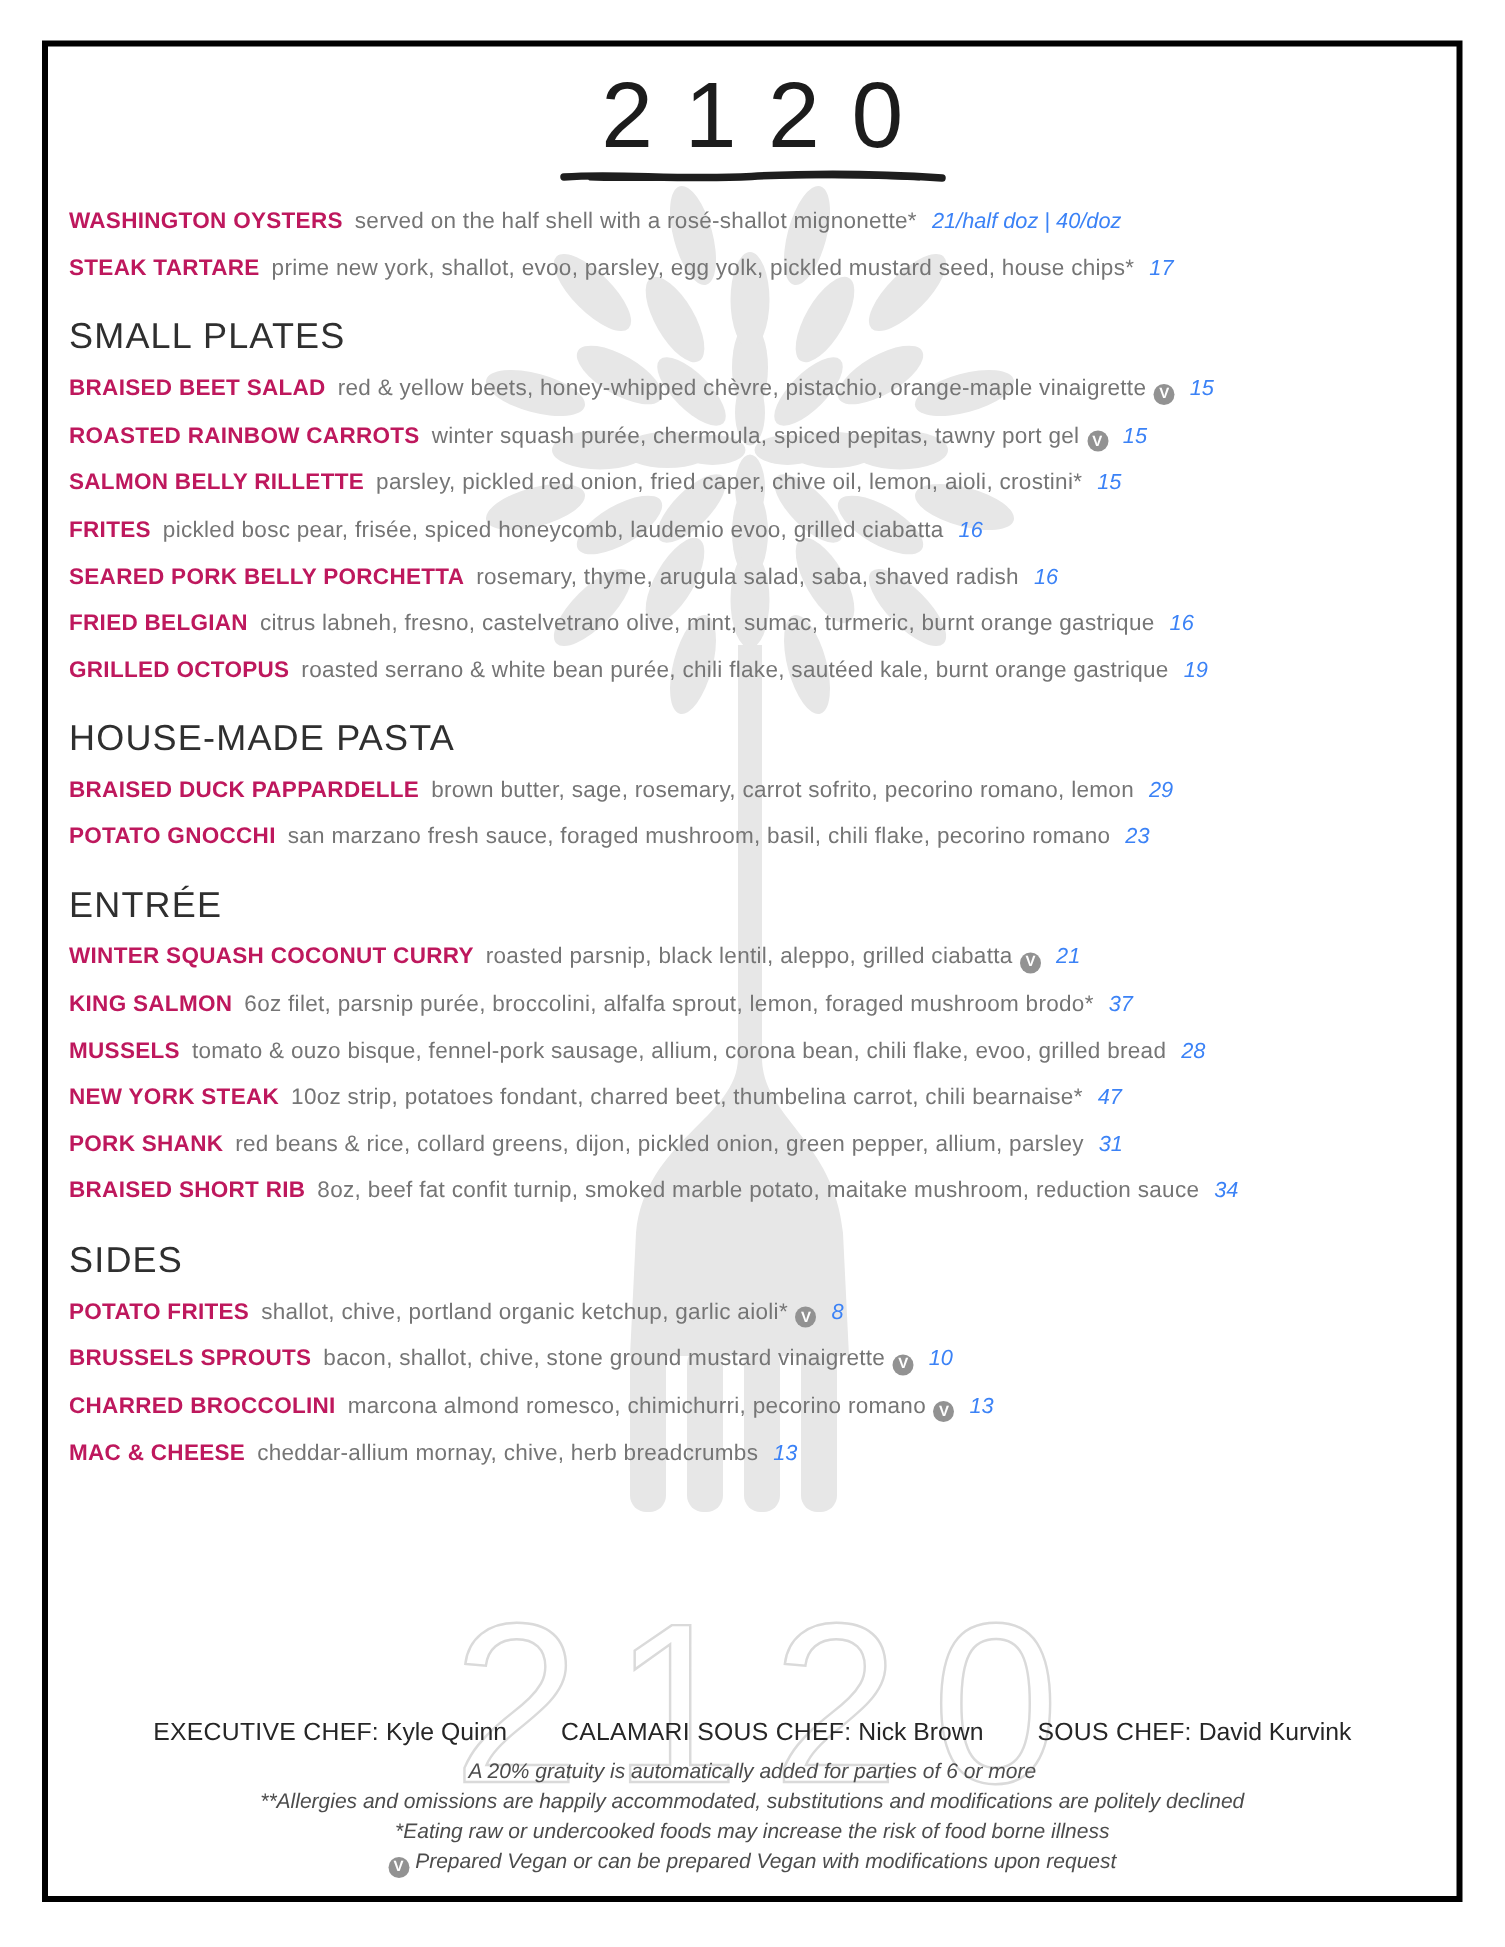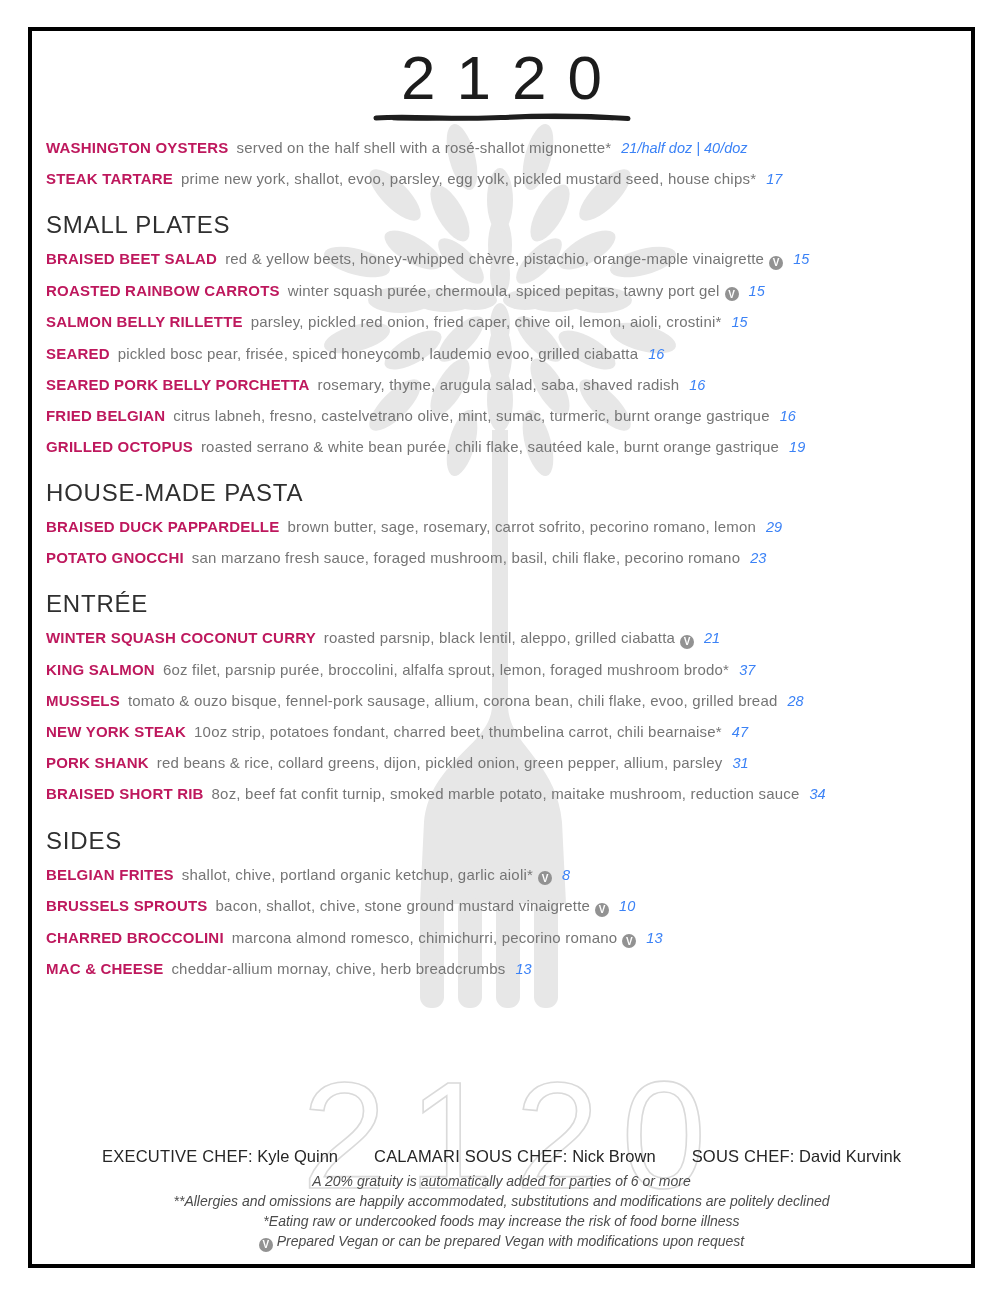--- a/index.html
+++ b/index.html
@@ -171,21 +171,21 @@
 
   <div class="item">
     <span class="item-name">ROASTED RAINBOW CARROTS</span><span class="item-desc">winter squash purée, chermoula, spiced pepitas, tawny port gel</span><span class="vegan-badge">V</span><span class="item-price">15</span>
   </div>
 
   <div class="item">
     <span class="item-name">SALMON BELLY RILLETTE</span><span class="item-desc">parsley, pickled red onion, fried caper, chive oil, lemon, aioli, crostini*</span><span class="item-price">15</span>
   </div>
 
   <div class="item">
-    <span class="item-name">SEARED</span><span class="item-desc">pickled bosc pear, frisée, spiced honeycomb, laudemio evoo, grilled ciabatta</span><span class="item-price">16</span>
+    <span class="item-name">FRITES</span><span class="item-desc">pickled bosc pear, frisée, spiced honeycomb, laudemio evoo, grilled ciabatta</span><span class="item-price">16</span>
   </div>
 
   <div class="item">
     <span class="item-name">SEARED PORK BELLY PORCHETTA</span><span class="item-desc">rosemary, thyme, arugula salad, saba, shaved radish</span><span class="item-price">16</span>
   </div>
 
   <div class="item">
     <span class="item-name">FRIED BELGIAN</span><span class="item-desc">citrus labneh, fresno, castelvetrano olive, mint, sumac, turmeric, burnt orange gastrique</span><span class="item-price">16</span>
   </div>
 
@@ -234,21 +234,21 @@
   <div class="item">
     <span class="item-name">BRAISED SHORT RIB</span><span class="item-desc">8oz, beef fat confit turnip, smoked marble potato, maitake mushroom, reduction sauce</span><span class="item-price">34</span>
   </div>
 </div>
   </section>
 
   <section class="menu-section">
     <h2 class="section-title">SIDES</h2>
     <div class="items">
   <div class="item">
-    <span class="item-name">BELGIAN FRITES</span><span class="item-desc">shallot, chive, portland organic ketchup, garlic aioli*</span><span class="vegan-badge">V</span><span class="item-price">8</span>
+    <span class="item-name">POTATO FRITES</span><span class="item-desc">shallot, chive, portland organic ketchup, garlic aioli*</span><span class="vegan-badge">V</span><span class="item-price">8</span>
   </div>
 
   <div class="item">
     <span class="item-name">BRUSSELS SPROUTS</span><span class="item-desc">bacon, shallot, chive, stone ground mustard vinaigrette</span><span class="vegan-badge">V</span><span class="item-price">10</span>
   </div>
 
   <div class="item">
     <span class="item-name">CHARRED BROCCOLINI</span><span class="item-desc">marcona almond romesco, chimichurri, pecorino romano</span><span class="vegan-badge">V</span><span class="item-price">13</span>
   </div>
 

